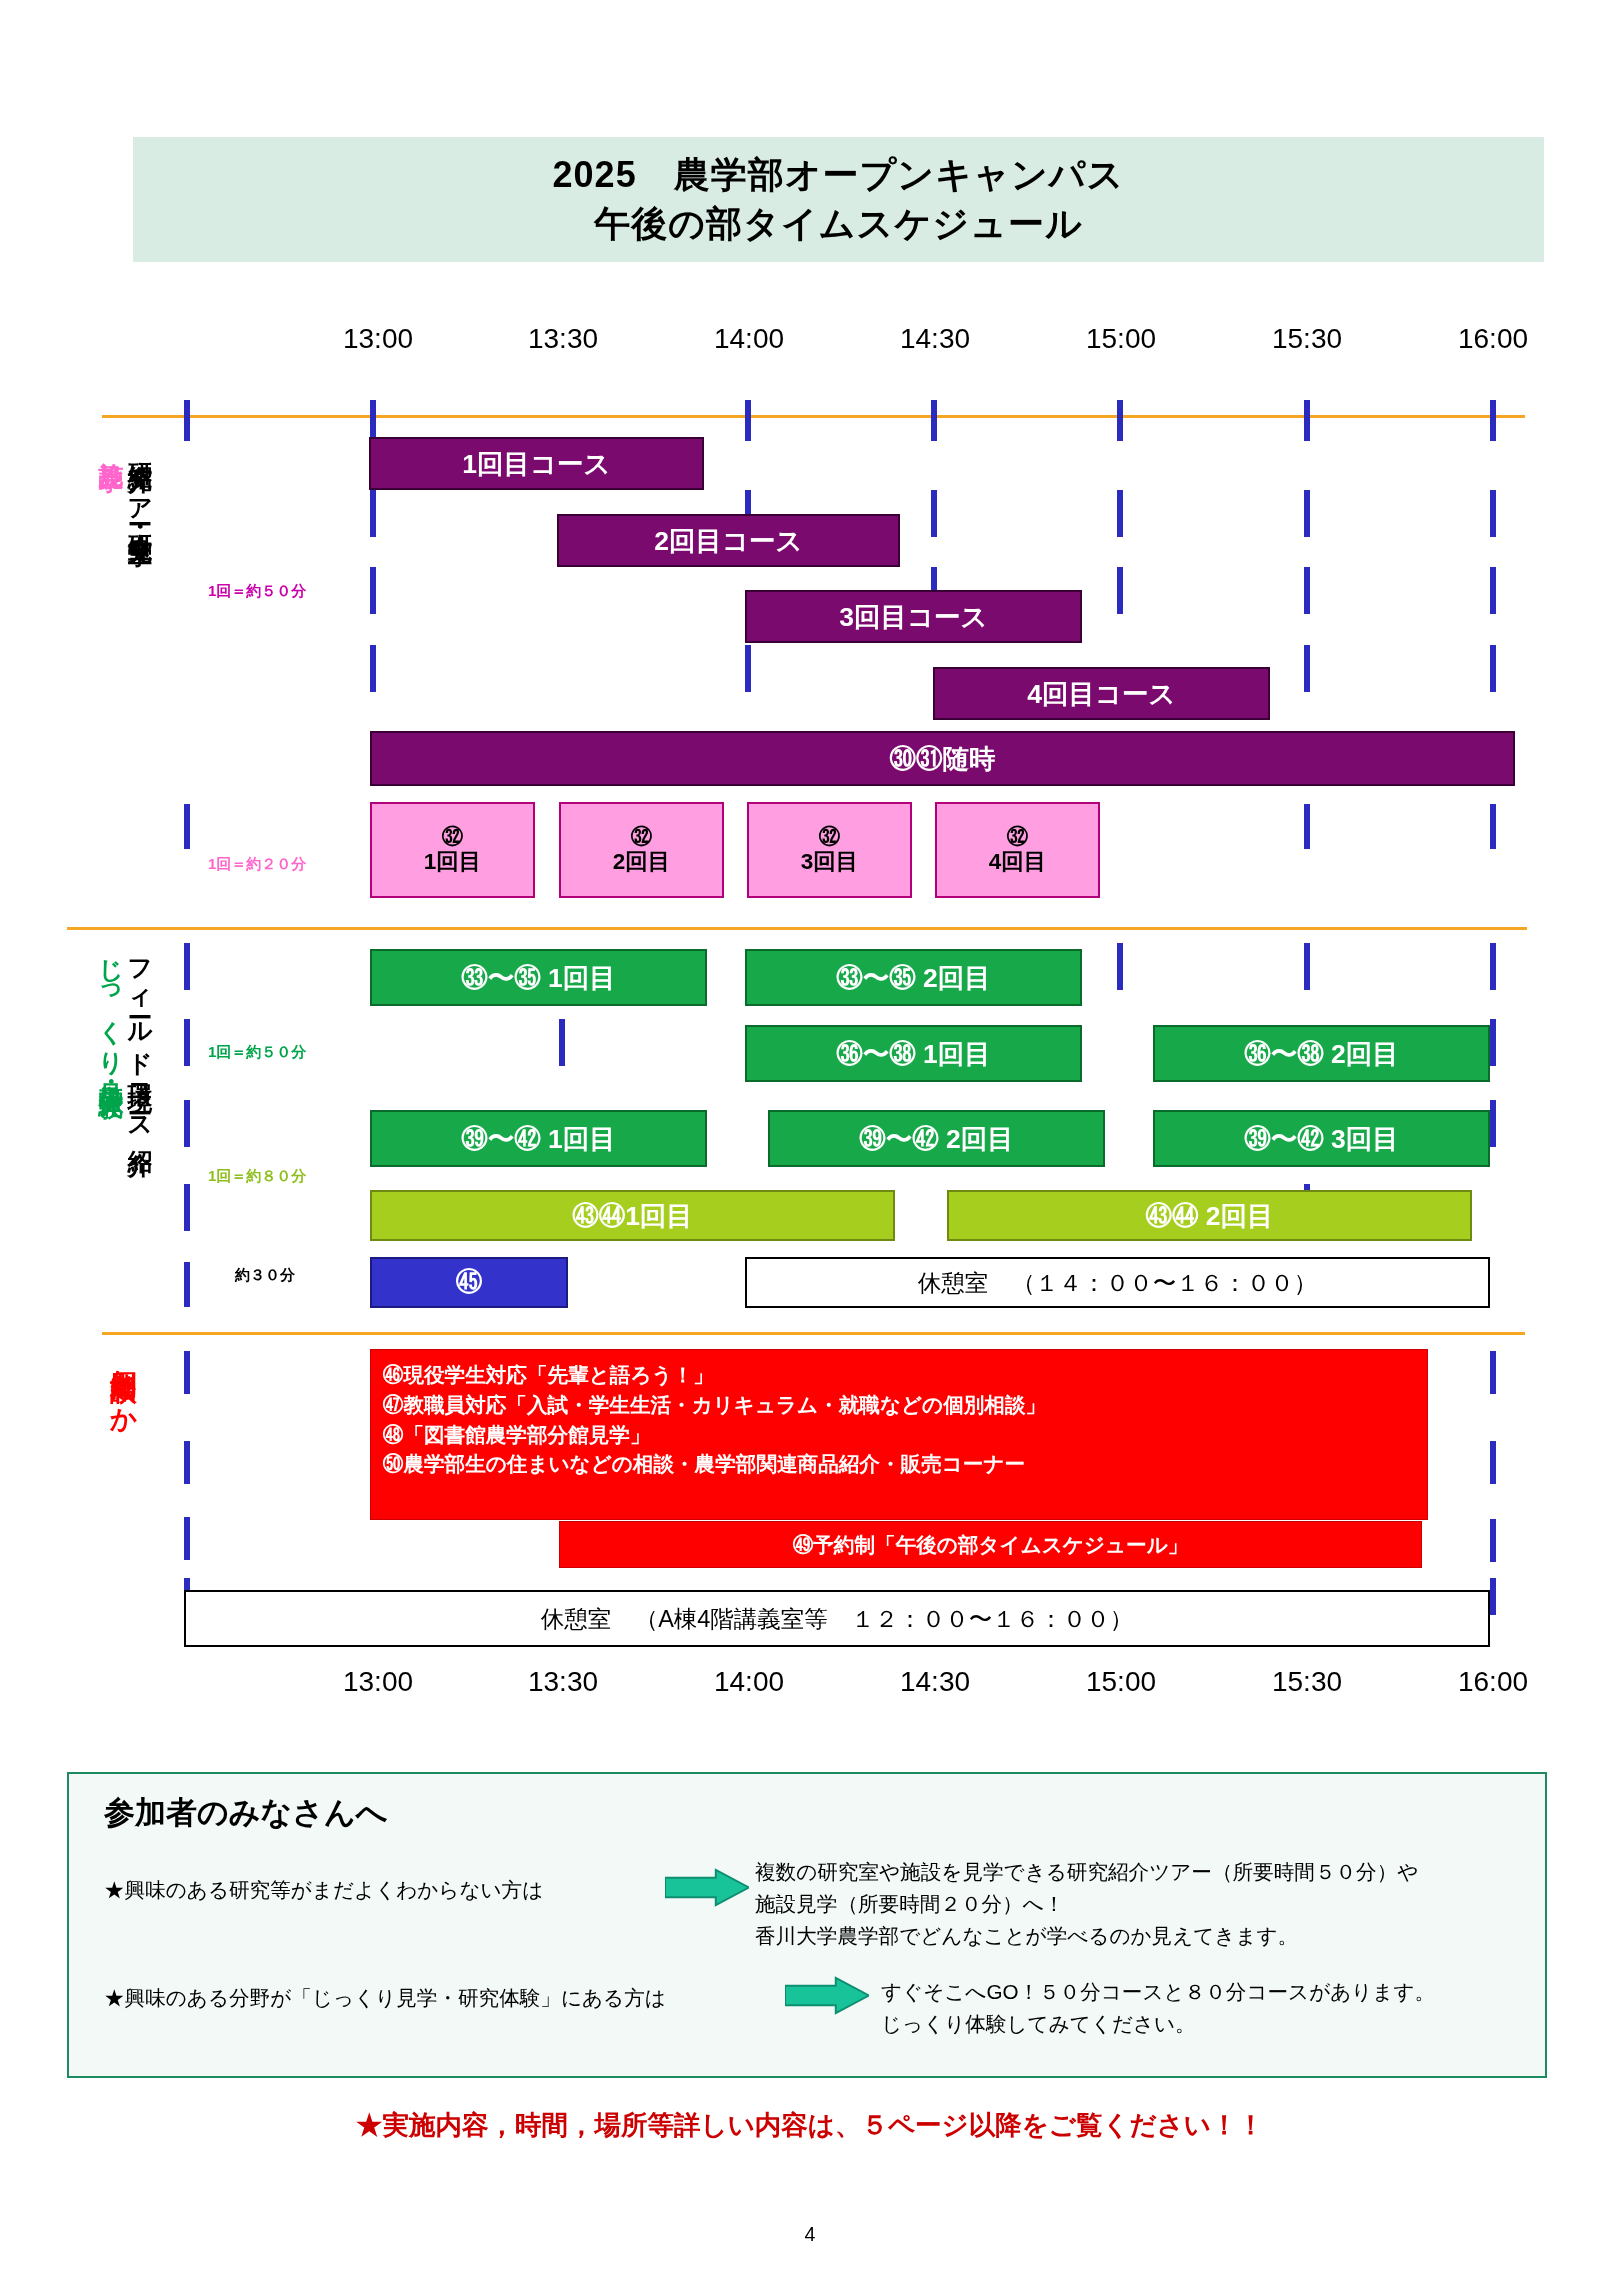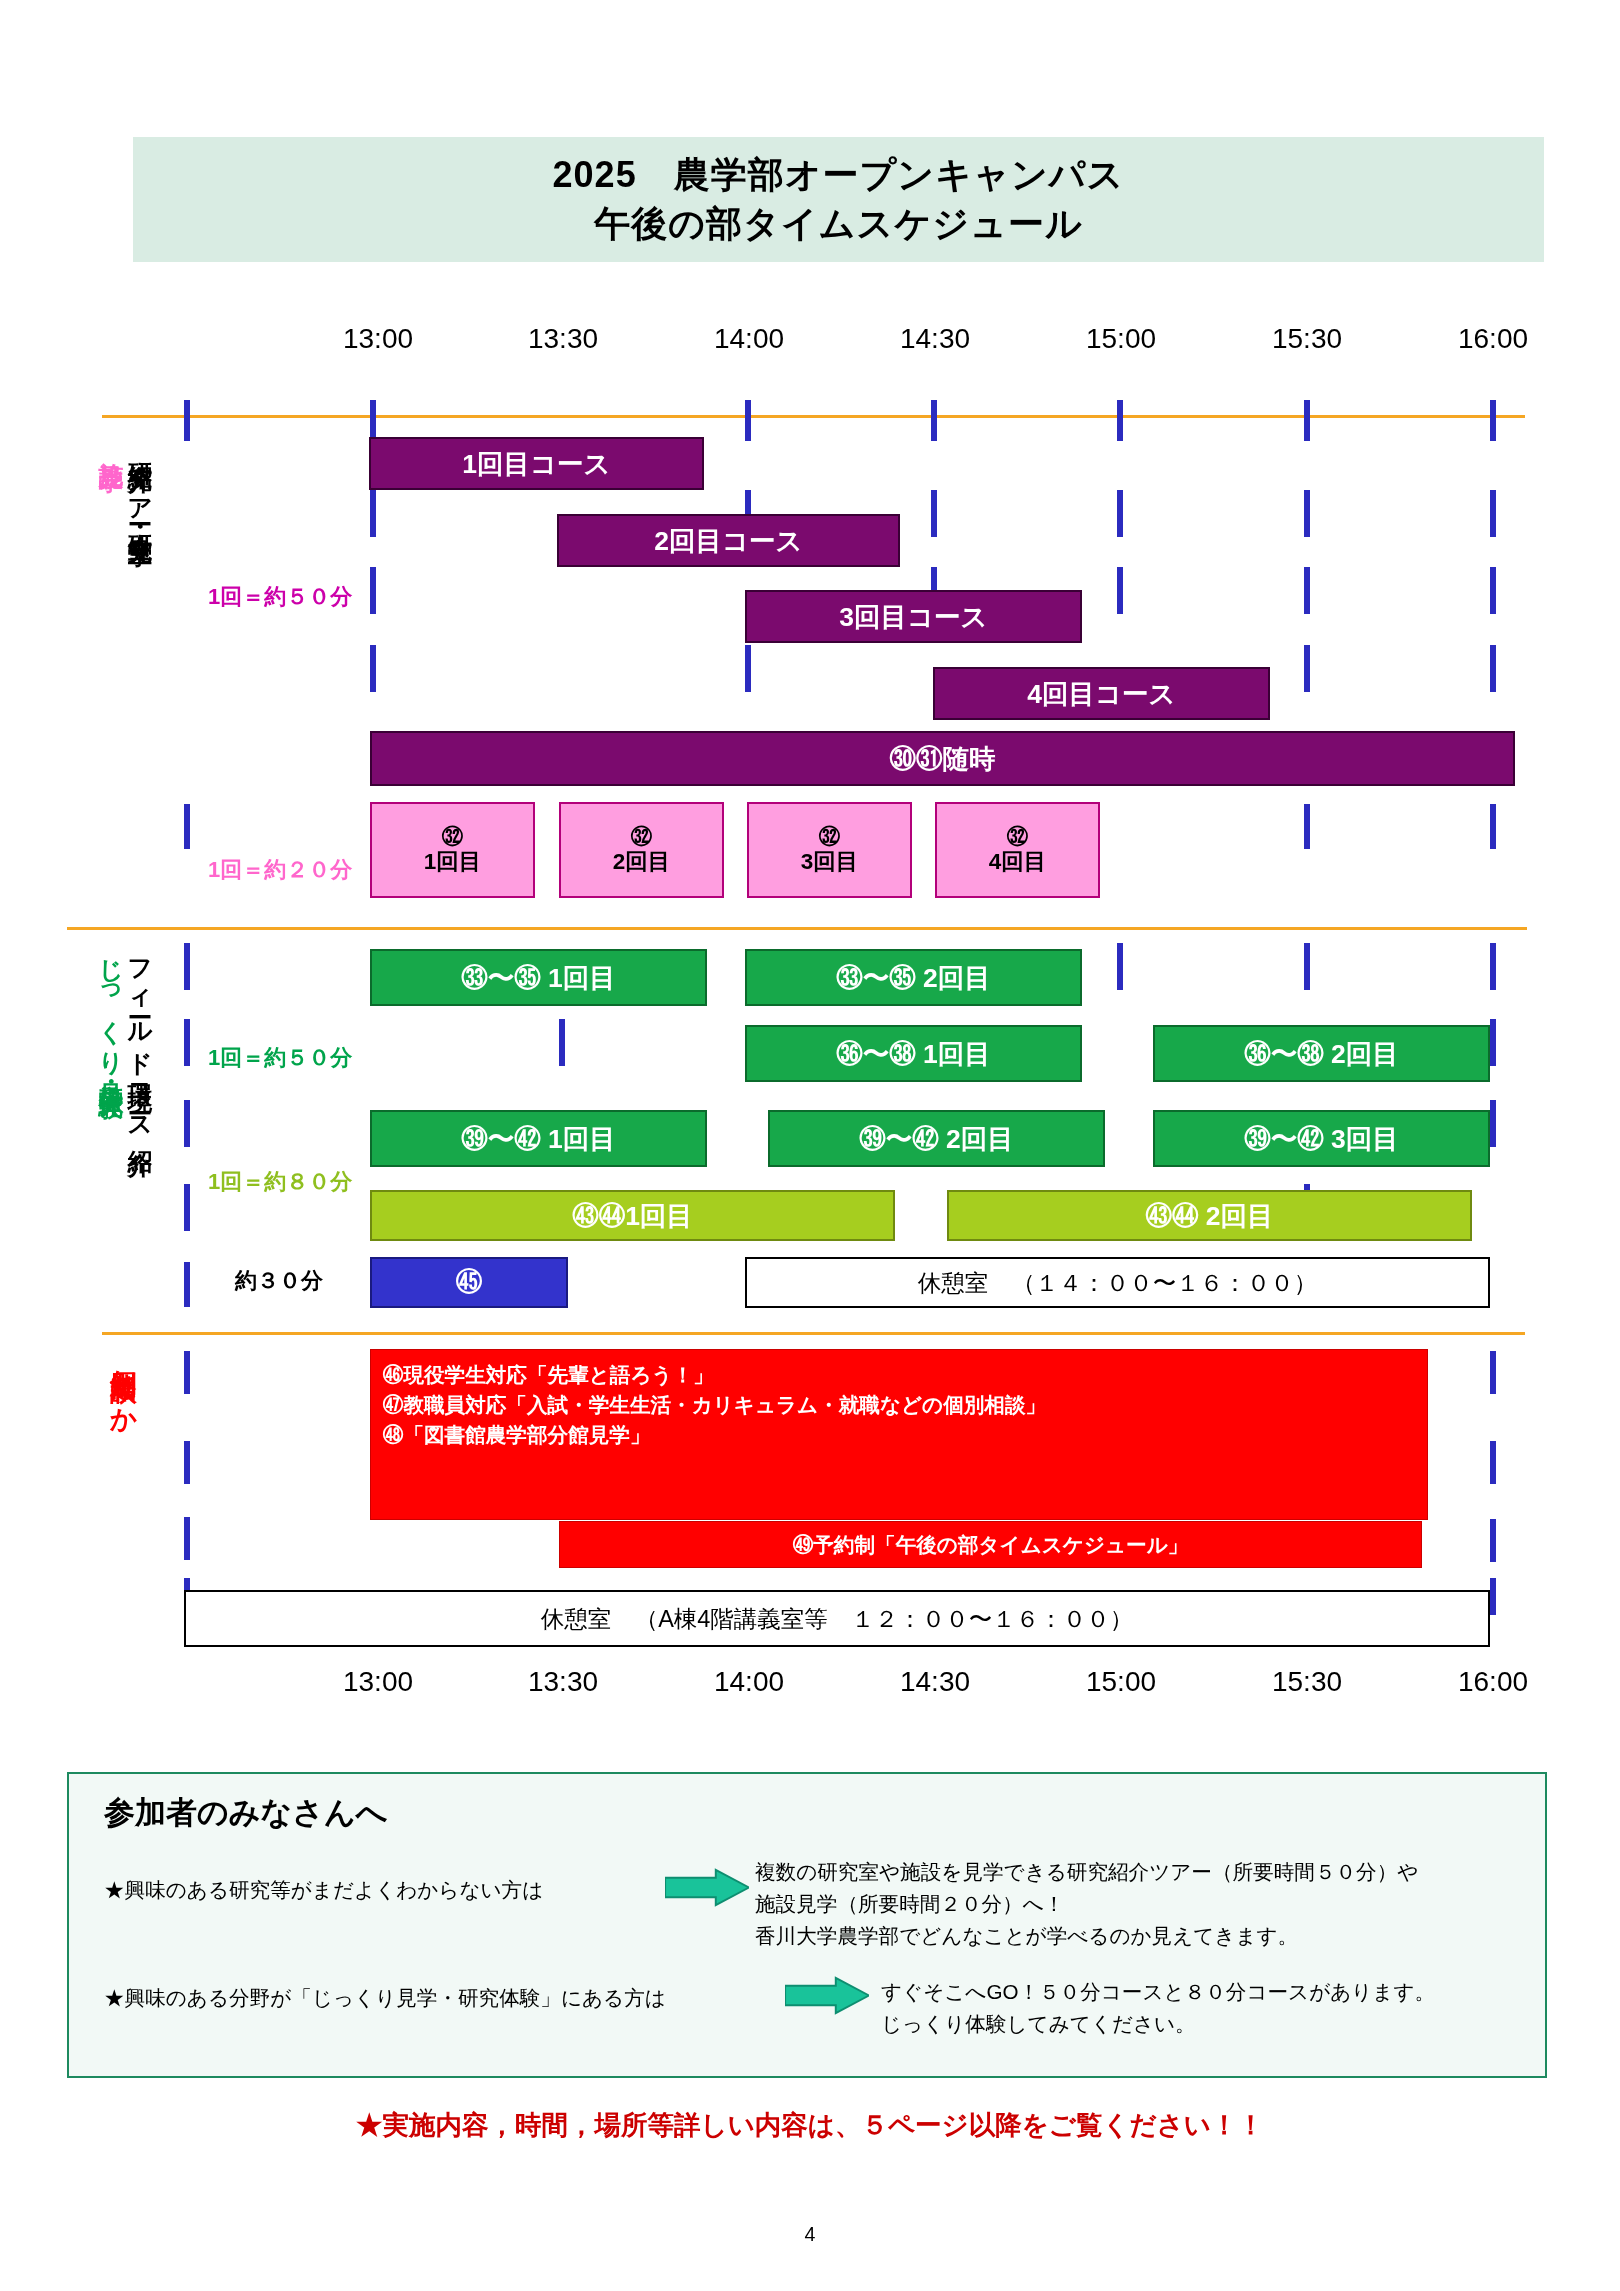--- a/index.html
+++ b/index.html
@@ -74,21 +74,21 @@
     line-height: 1.0;
   }
   .vcat.pink { color: #ff66cc; font-size: 24.5px; }
   .vcat.black { color: #000; font-size: 24.5px; }
   .vcat.green { color: #00a44b; font-size: 24.5px; }
   .vcat.red { color: #ff0000; font-size: 26.5px; }
 
   
   .dur {
     position: absolute;
-    font-size: 22px;
+    font-size: 15px;
     font-weight: bold;
   }
   .dur.magenta { color: #cc00aa; }
   .dur.pinkish { color: #ff66cc; }
   .dur.green { color: #00a44b; }
   .dur.yellowgreen { color: #8fbf1f; }
   .dur.black { color: #000; }
 
   
   .bar {
@@ -327,20 +327,21 @@
   <div class="bar ygreen" style="left:370px; top:1190px; width:525px; height:51px;">㊸㊹1回目</div>
   <div class="bar ygreen" style="left:947px; top:1190px; width:525px; height:51px;">㊸㊹ 2回目</div>
 
   <div class="bar blue" style="left:370px; top:1257px; width:198px; height:51px;">㊺</div>
   <div class="bar white" style="left:745px; top:1257px; width:745px; height:51px;">休憩室　（１４：００〜１６：００）</div>
 
   <div class="bar red" style="left:370px; top:1349px; width:1058px; height:171px;">
     <div>㊻現役学生対応「先輩と語ろう！」</div>
     <div>㊼教職員対応「入試・学生生活・カリキュラム・就職などの個別相談」</div>
     <div>㊽「図書館農学部分館見学」</div>
+    <div>㊿農学部生の住まいなどの相談・農学部関連商品紹介・販売コーナー</div>
   </div>
 
   <div class="bar redsmall" style="left:559px; top:1521px; width:863px; height:47px;">㊾予約制「午後の部タイムスケジュール」</div>
 
   <div class="bar white" style="left:184px; top:1590px; width:1306px; height:57px;">休憩室　（A棟4階講義室等　１２：００〜１６：００）</div>
 
   <div class="time-label" style="left:319px; top:1666px;">13:00</div>
   <div class="time-label" style="left:504px; top:1666px;">13:30</div>
   <div class="time-label" style="left:690px; top:1666px;">14:00</div>
   <div class="time-label" style="left:876px; top:1666px;">14:30</div>

